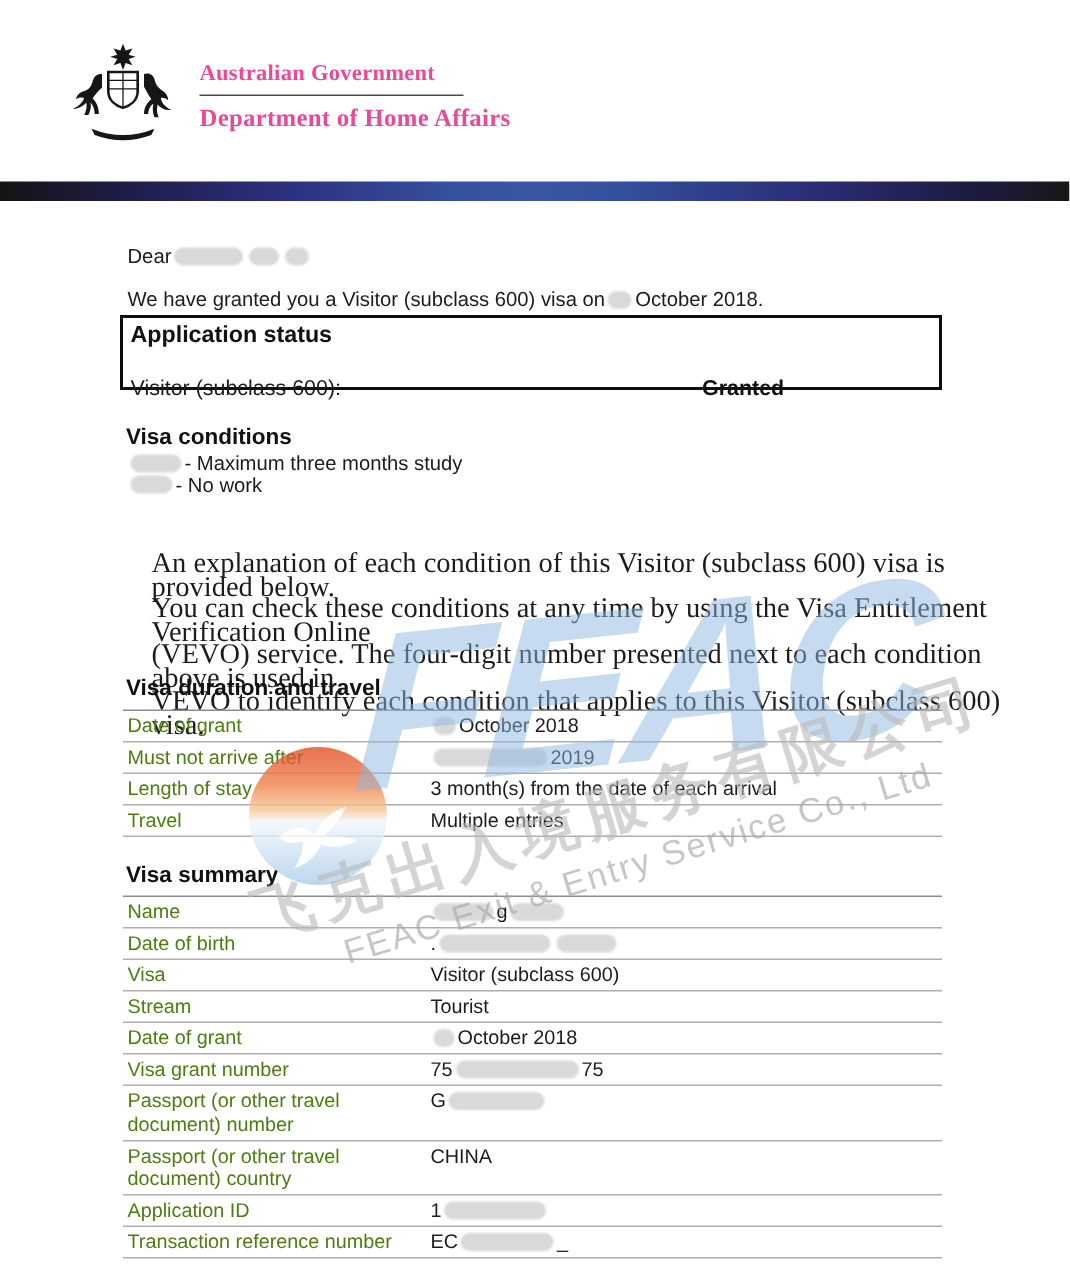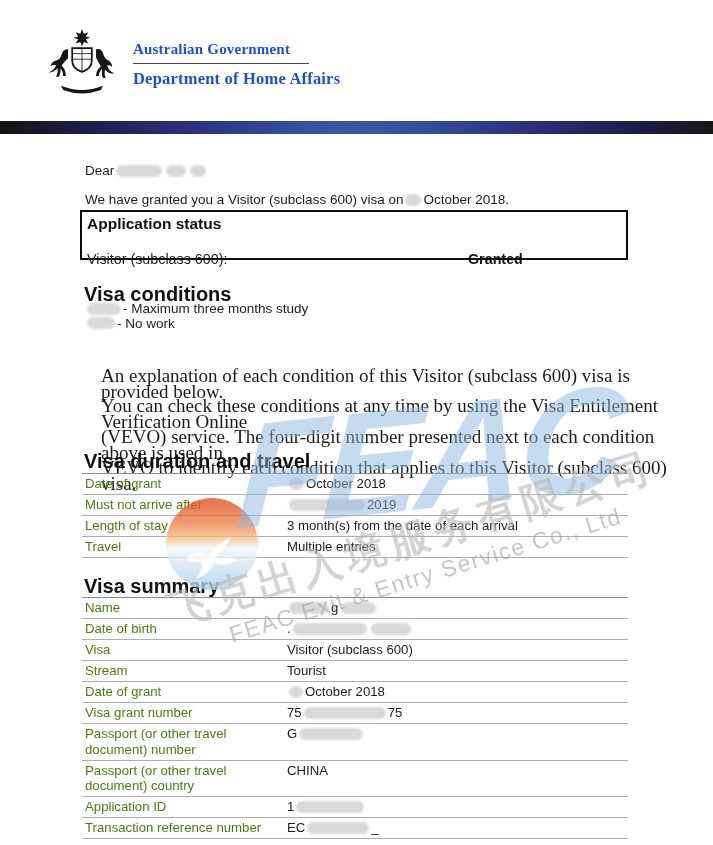--- a/index.html
+++ b/index.html
@@ -6,34 +6,34 @@
   body{
     width:713px;height:845px;position:relative;overflow:hidden;
     background:#ffffff;
     font-family:"Liberation Sans", sans-serif;
     color:#1c1c1c;
   }
   .abs{position:absolute;}
 
   
   .crest{left:40px;top:24px;width:84px;height:76px;}
-  .gov-titles{left:133px;top:41px;font-family:"Liberation Serif", serif;font-weight:bold;color:#1d4ed8;}
+  .gov-titles{left:133px;top:41px;font-family:"Liberation Serif", serif;font-weight:bold;color:#ec4899;}
   .gov-line1{font-size:15px;letter-spacing:.2px;padding-bottom:5px;border-bottom:1px solid #4a4a4a;width:176px;}
   .gov-line2{font-size:16.5px;letter-spacing:.2px;padding-top:5px;}
   .band{left:0;top:121px;width:713px;height:13px;
     background:linear-gradient(90deg,#141414 0%,#1e1d4a 12%,#2c2f7c 26%,#35509e 42%,#3a57a6 50%,#34509d 58%,#2a2d76 76%,#1d1c45 90%,#181818 100%);}
 
   
   .line{font-size:13.5px;line-height:16px;white-space:nowrap;}
   .salutation{left:85px;top:163px;}
   .intro{left:85px;top:192px;}
   .para{font-size:19px;line-height:15.6px;margin:16px;font-family:Liberation Serif, serif;}
   .p1{left:85px;top:352px;width:600px;}
   .p2{left:85px;top:382px;width:600px;}
-  .heading{font-size:20px;font-weight:bold;margin:0;color:#111;}
+  .heading{font-size:15px;font-weight:bold;margin:0;color:#111;}
   .h-conditions{left:84px;top:283px;}
   .h-duration{left:84px;top:450px;}
   .h-summary{left:84px;top:575px;}
   .cond-list{left:85px;top:302px;font-size:13.5px;}
   .cond-list .wline{line-height:14.6px;white-space:nowrap;}
 
   
   .redaction{display:inline-block;height:12px;border-radius:6px;background:#d9d9d9;
     filter:blur(.8px);vertical-align:-1.5px;margin:0 2px;}
 

